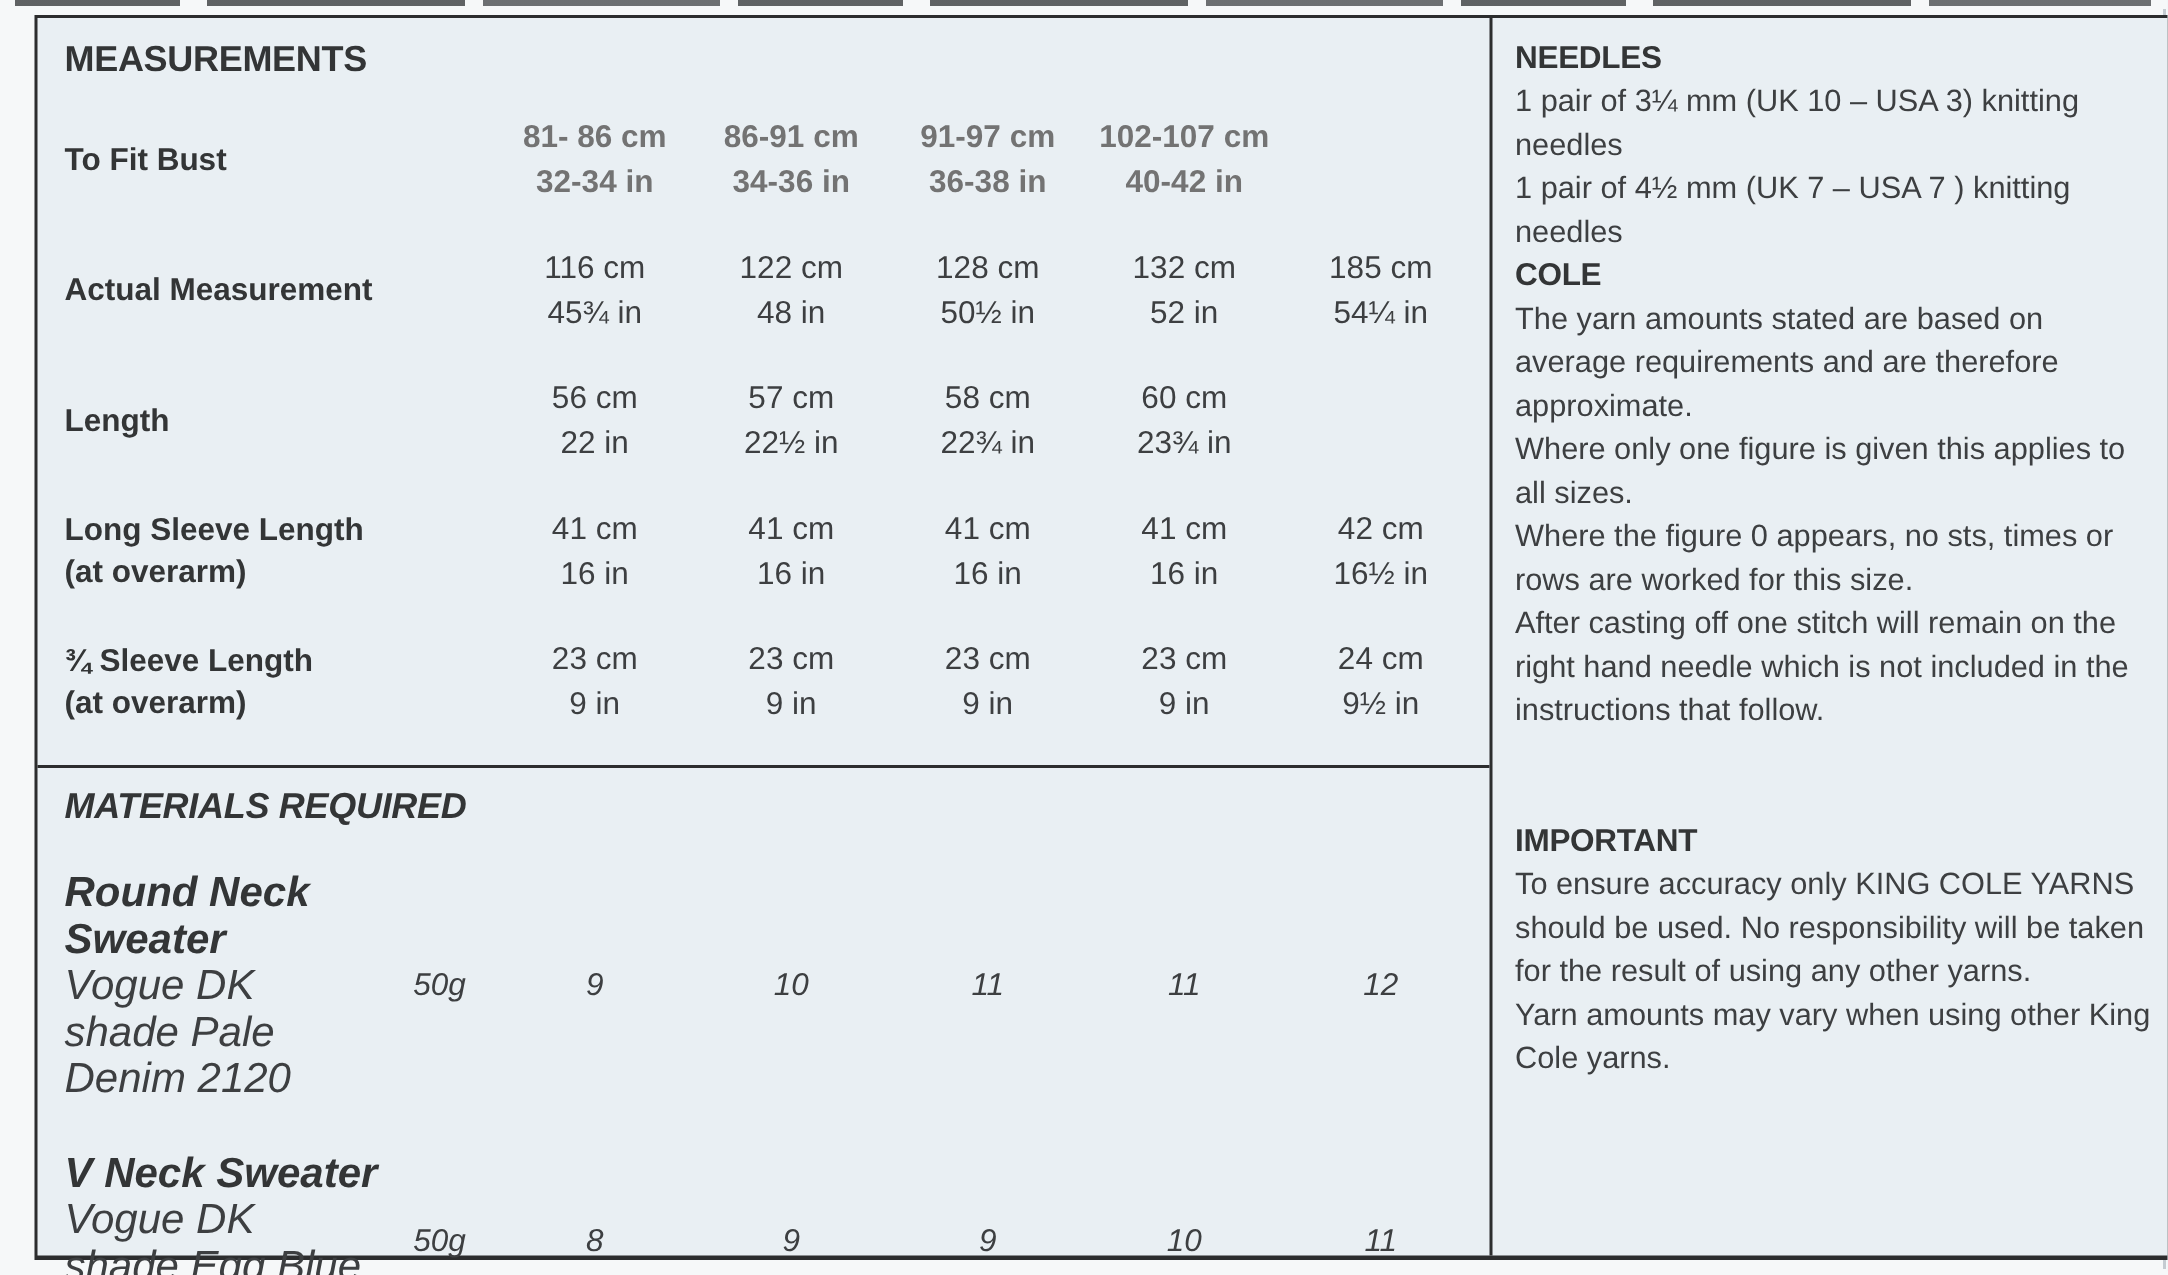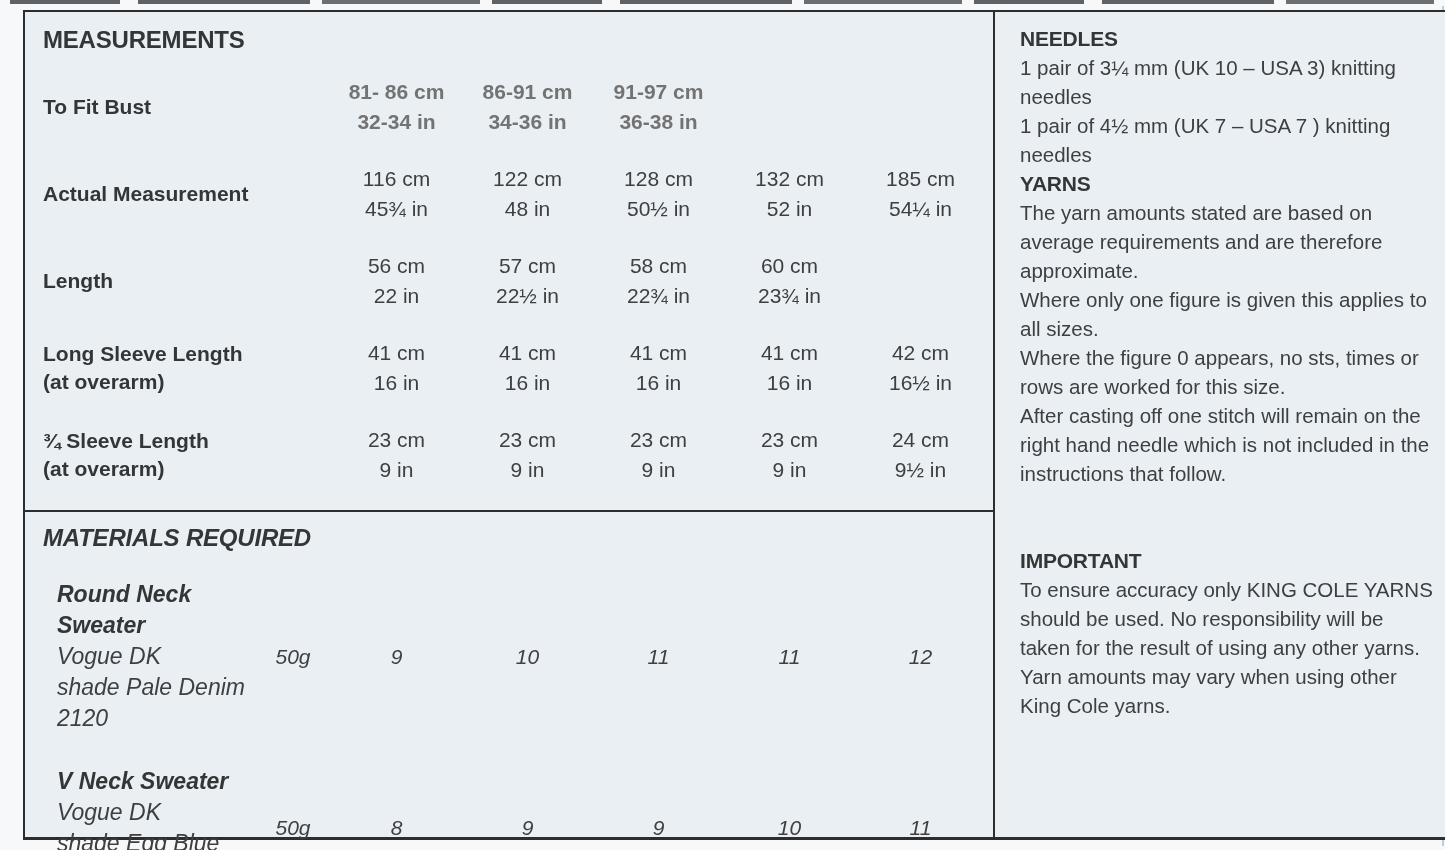--- a/index.html
+++ b/index.html
@@ -58,28 +58,28 @@
   .mval { text-align: center; font-size: 21px; line-height: 30px; }
   .fit-row .mval { font-weight: bold; color: #737373; }
   
   .mat-block {
     display: grid;
     grid-template-columns: 230px 76px repeat(5, 131px);
     align-items: center;
     margin-top: 27px;
   }
   .mat-block.second { margin-top: 32px; }
-  .mat-label { padding-left: 32px; font-size: 23px; line-height: 31px; }
+  .mat-label { padding-left: 18px; font-size: 28px; line-height: 31px; }
   .mat-label .mat-name { font-weight: bold; color: #333536; }
   .mat-qty, .mat-num { text-align: center; font-size: 21px; }
   
   .right-col {
     flex: 1;
     border-left: 2px solid #2c2d2e;
-    padding: 12px 6px 0 25px;
+    padding: 12px 6px 0 15px;
     font-size: 20.5px; line-height: 29px;
   }
   .right-col h3 {
     margin: 0; font-size: 21px; font-weight: bold;
     line-height: 29px; color: #333536; letter-spacing: -0.2px;
   }
   .right-col p { margin: 0; }
   .heading-important { margin-top: 58px !important; }
   .footnote { margin-top: 33px; }
 </style>
@@ -105,20 +105,24 @@
           <div>32-34 in</div>
         </div>
         <div class="mval">
           <div>86-91 cm</div>
           <div>34-36 in</div>
         </div>
         <div class="mval">
           <div>91-97 cm</div>
           <div>36-38 in</div>
         </div>
+        <div class="mval">
+          <div>102-107 cm</div>
+          <div>40-42 in</div>
+        </div>
       </div>
 
       <div class="mrow">
         <div class="mlabel">
           <div>Actual Measurement</div>
 
         </div>
         <div class="mval">
           <div>116 cm</div>
           <div>45¾ in</div>
@@ -250,21 +254,21 @@
         <div class="mat-num">11</div>
       </div>
     </div>
   </div>
 
   <div class="right-col">
     <h3>NEEDLES</h3>
     <p>1 pair of 3¼ mm (UK 10 – USA 3) knitting needles</p>
     <p>1 pair of 4½ mm (UK 7 – USA 7 ) knitting needles</p>
 
-    <h3>YARNS</h3>
+    <h3>COLE</h3>
     <p>The yarn amounts stated are based on average requirements and are therefore approximate.</p>
     <p>Where only one figure is given this applies to all sizes.</p>
     <p>Where the figure 0 appears, no sts, times or rows are worked for this size.</p>
     <p>After casting off one stitch will remain on the right hand needle which is not included in the instructions that follow.</p>
 
     <h3 class="heading-important">IMPORTANT</h3>
     <p>To ensure accuracy only KING COLE YARNS should be used. No responsibility will be taken for the result of using any other yarns.</p>
 
     <p class="footnote">Yarn amounts may vary when using other King Cole yarns.</p>
   </div>

